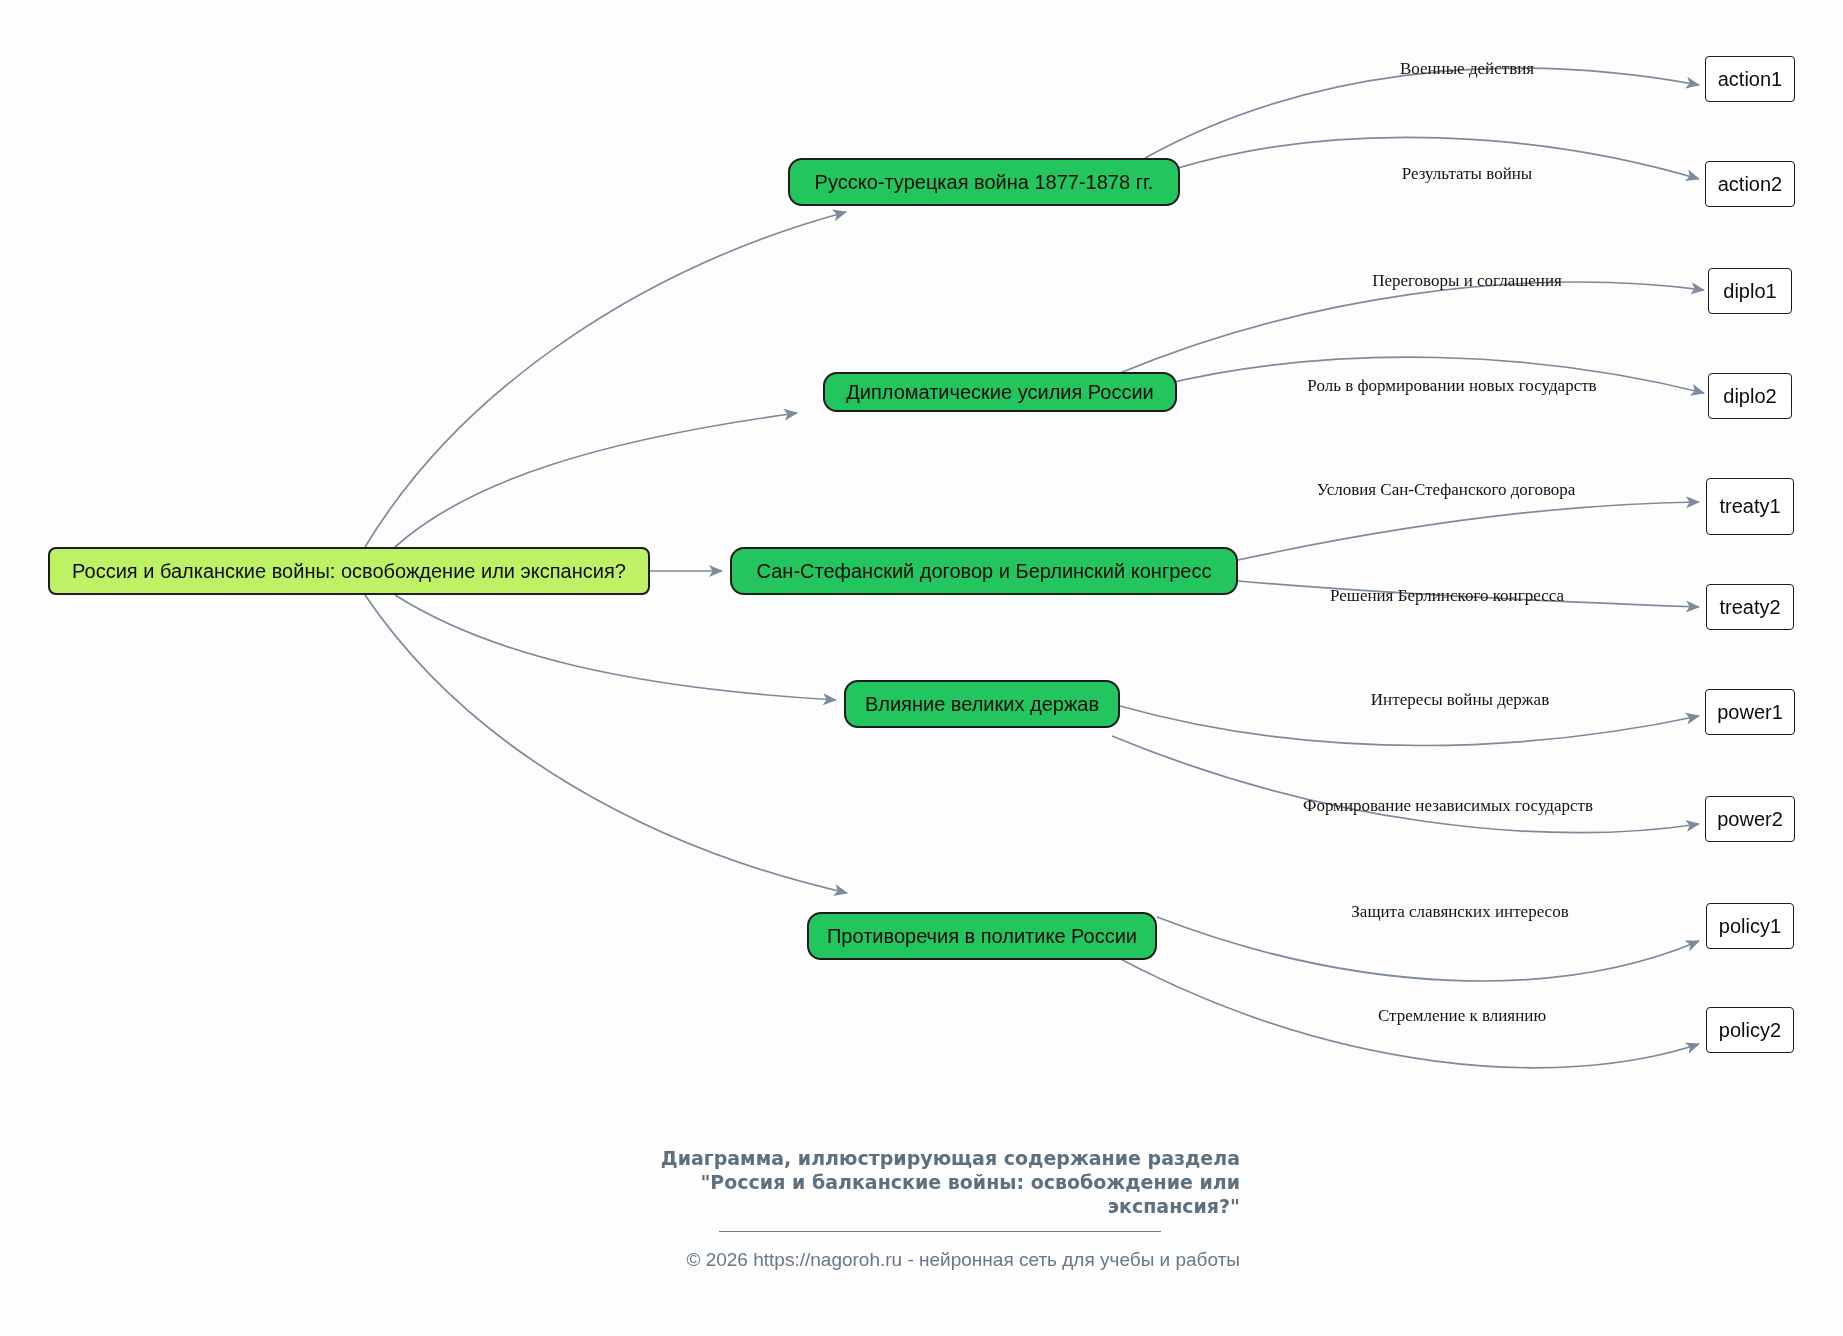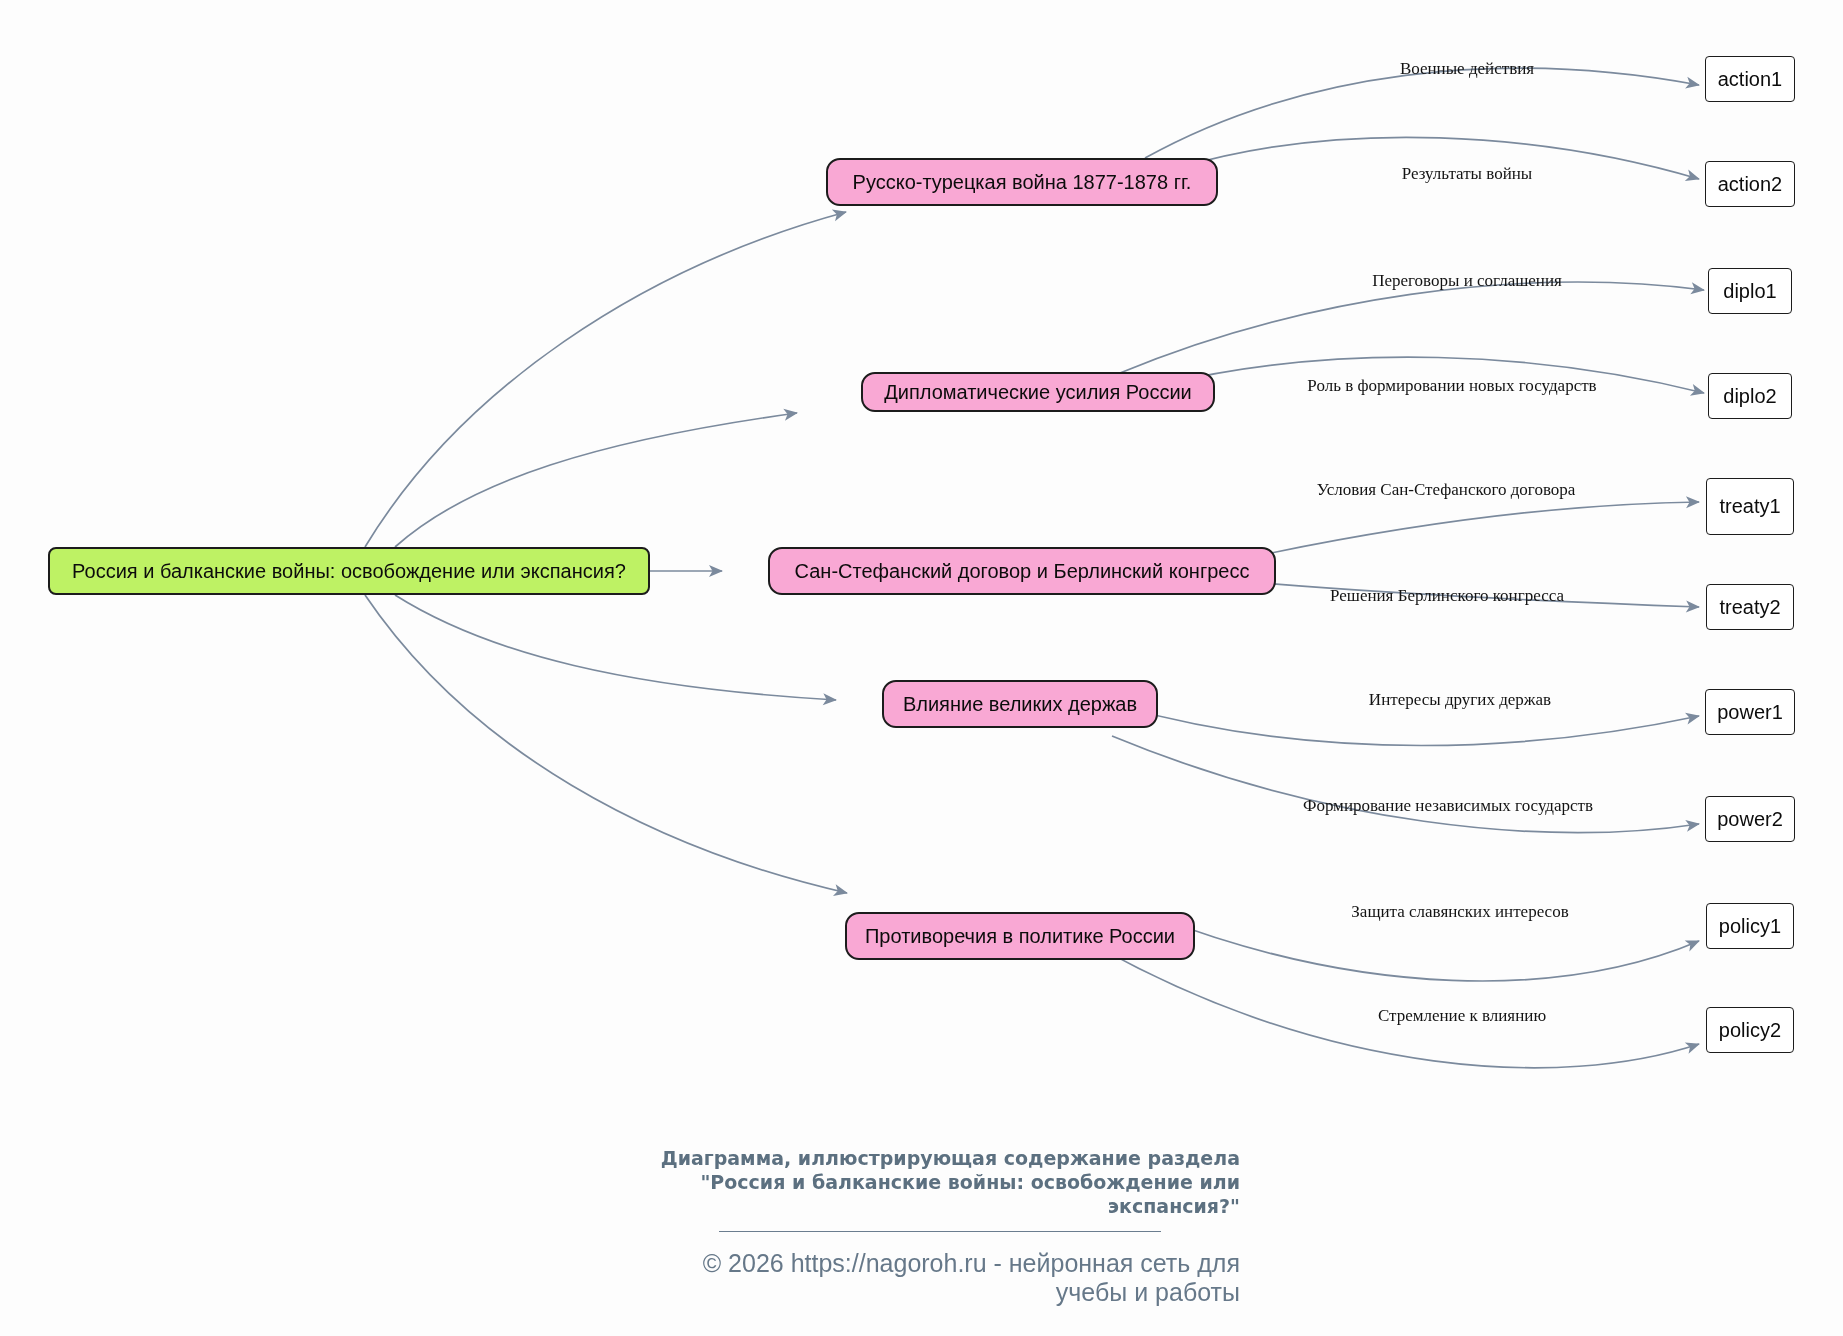--- a/index.html
+++ b/index.html
@@ -8,40 +8,40 @@
     background:#fdfdfd;font-family:"Liberation Sans",sans-serif;
   }
   #edges{position:absolute;left:0;top:0;}
   .node{
     position:absolute;display:flex;align-items:center;justify-content:center;
     box-sizing:border-box;white-space:nowrap;
     border:2px solid #1c1c1c;border-radius:14px;
     font-size:20px;color:#0c0c0c;letter-spacing:0;
   }
   .root{background:#bef264;border-radius:8px;}
-  .branch{background:#f9a8d4;margin-left:38px;}
+  .branch{background:#22c55e;}
   .leaf{background:#ffffff;border-width:1.8px;border-radius:4px;font-size:20px;}
   .edge-label{
     position:absolute;transform:translate(-50%,-50%);
     font-family:"Liberation Serif",serif;font-size:17px;color:#131313;
     white-space:nowrap;
   }
   .footer{
     position:absolute;left:640px;top:1146px;width:600px;text-align:right;
   }
   .caption{
     font-family:"DejaVu Sans",sans-serif;font-weight:bold;
     font-size:19px;line-height:24px;color:#5c7080;
   }
   .caption-rule{
     width:442px;margin:13px auto 0 auto;border-top:1px solid #6b7d8f;height:0;
   }
   .copyright{
     margin-top:17px;font-family:"Liberation Sans",sans-serif;
-    font-size:25px;color:#667889;
+    font-size:19px;color:#667889;
   }
 </style>
 </head>
 <body>
 
 <div id="stage">
 
   <svg id="edges" width="1843" height="1336" viewBox="0 0 1843 1336">
     <defs>
       <marker id="arrow" markerUnits="userSpaceOnUse" markerWidth="18" markerHeight="14" refX="14" refY="7" orient="auto">
@@ -91,21 +91,21 @@
   <div class="node leaf" style="left:1705px;top:796px;width:90px;height:46px">power2</div>
   <div class="node leaf" style="left:1706px;top:903px;width:88px;height:46px">policy1</div>
   <div class="node leaf" style="left:1706px;top:1007px;width:88px;height:46px">policy2</div>
 
   <div class="edge-label" style="left:1467px;top:69px">Военные действия</div>
   <div class="edge-label" style="left:1467px;top:174px">Результаты войны</div>
   <div class="edge-label" style="left:1467px;top:281px">Переговоры и соглашения</div>
   <div class="edge-label" style="left:1452px;top:386px">Роль в формировании новых государств</div>
   <div class="edge-label" style="left:1446px;top:490px">Условия Сан-Стефанского договора</div>
   <div class="edge-label" style="left:1447px;top:596px">Решения Берлинского конгресса</div>
-  <div class="edge-label" style="left:1460px;top:700px">Интересы других держав</div>
+  <div class="edge-label" style="left:1460px;top:700px">Интересы войны держав</div>
   <div class="edge-label" style="left:1448px;top:806px">Формирование независимых государств</div>
   <div class="edge-label" style="left:1460px;top:912px">Защита славянских интересов</div>
   <div class="edge-label" style="left:1462px;top:1016px">Стремление к влиянию</div>
 
   <div class="footer">
     <div class="caption">
       <div>Диаграмма, иллюстрирующая содержание раздела</div>
       <div>"Россия и балканские войны: освобождение или</div>
       <div>экспансия?"</div>
     </div>

